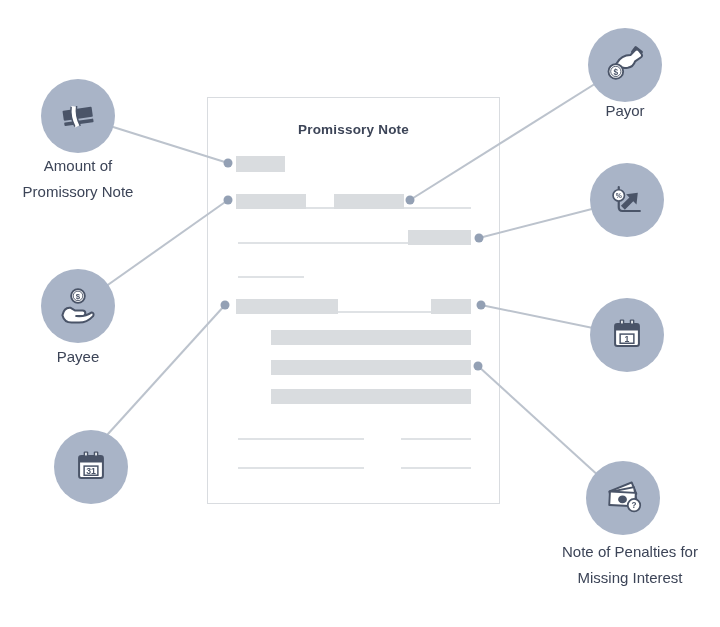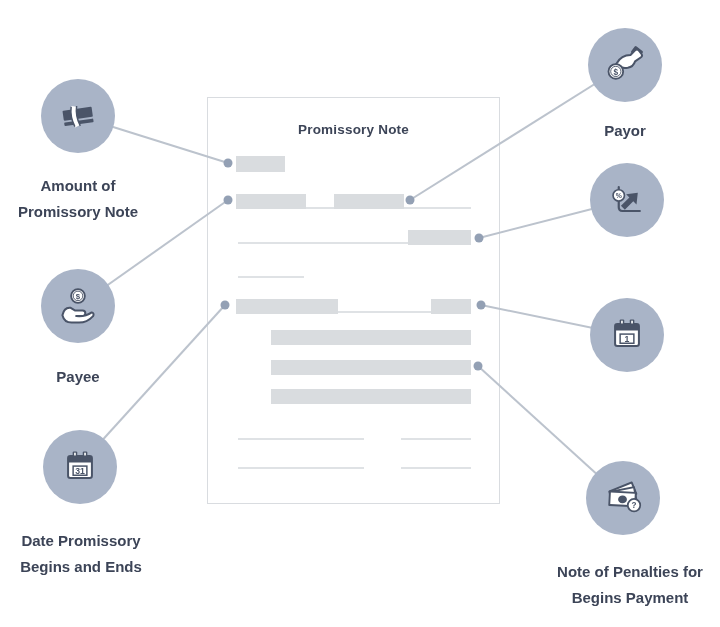--- a/index.html
+++ b/index.html
@@ -21,21 +21,21 @@
   .bar{position:absolute;background:#d9dcdf;height:15px;}
   .hline{position:absolute;background:#dfe2e5;height:2px;}
   
   .circle{
     position:absolute;width:74px;height:74px;border-radius:50%;
     background:#a9b4c7;z-index:3;display:flex;align-items:center;justify-content:center;
   }
   .circle svg{display:block;}
   .flabel{
     position:absolute;z-index:3;text-align:center;
-    font-size:15px;font-weight:bold;color:#3c4457;line-height:26px;margin-top:20px;
+    font-size:15px;font-weight:normal;color:#3c4457;line-height:26px;
   }
 </style>
 </head>
 <body>
 
 <div id="stage">
 
   <svg id="connectors" width="720" height="627" viewBox="0 0 720 627">
     <g stroke="#bcc3cd" stroke-width="2">
       <line x1="228" y1="163" x2="78" y2="116"></line>
@@ -142,47 +142,43 @@
       <path d="M11 15 q0 -3 3 -3 h20 q3 0 3 3 v4 H11 z" fill="#4a5468"></path>
       <rect x="16" y="7" width="5" height="7" rx="1.2" fill="#4a5468"></rect>
       <rect x="27" y="7" width="5" height="7" rx="1.2" fill="#4a5468"></rect>
       <rect x="17.6" y="8.4" width="1.8" height="3" fill="#ffffff"></rect>
       <rect x="28.6" y="8.4" width="1.8" height="3" fill="#ffffff"></rect>
       <rect x="16.5" y="23" width="15" height="10" fill="#ffffff" stroke="#4a5468" stroke-width="1.6"></rect>
       <text x="24" y="31.4" text-anchor="middle" font-size="9.5" font-weight="bold" fill="#4a5468">1</text>
     </svg>
   </div>
 
-  <div class="circle" style="left:43px;top:430px;text-decoration:underline;">
+  <div class="circle" style="left:54px;top:430px;text-decoration:underline;">
     <svg width="44" height="44" viewBox="0 0 48 48">
       <rect x="11" y="12" width="26" height="24" rx="2.5" fill="#ffffff" stroke="#4a5468" stroke-width="2.2"></rect>
       <path d="M11 15 q0 -3 3 -3 h20 q3 0 3 3 v4 H11 z" fill="#4a5468"></path>
       <rect x="16" y="7" width="5" height="7" rx="1.2" fill="#4a5468"></rect>
       <rect x="27" y="7" width="5" height="7" rx="1.2" fill="#4a5468"></rect>
       <rect x="17.6" y="8.4" width="1.8" height="3" fill="#ffffff"></rect>
       <rect x="28.6" y="8.4" width="1.8" height="3" fill="#ffffff"></rect>
       <rect x="16.5" y="23" width="15" height="10" fill="#ffffff" stroke="#4a5468" stroke-width="1.6"></rect>
       <text x="24" y="31.4" text-anchor="middle" font-size="9.5" font-weight="bold" fill="#4a5468">31</text>
     </svg>
-  </div>
-  <div class="flabel" style="left:1px;top:508px;width:160px;">
-    <div>Date Promissory</div>
-    <div>Begins and Ends</div>
   </div>
 
   <div class="circle" style="left:586px;top:461px;">
     <svg width="46" height="46" viewBox="0 0 48 48">
       <g fill="#ffffff" stroke="#4a5468" stroke-width="2" stroke-linejoin="round">
         <rect x="12" y="12" width="25" height="13" transform="rotate(-22 24 20)"></rect>
         <rect x="11" y="15" width="26" height="13" transform="rotate(-11 24 22)"></rect>
         <rect x="10" y="18" width="27" height="14" transform="rotate(3 24 25)"></rect>
         <ellipse cx="23.5" cy="25.5" rx="4.6" ry="4" transform="rotate(3 24 25)" fill="#4a5468" stroke="none"></ellipse>
       </g>
       <circle cx="35.5" cy="31.5" r="6.5" fill="#ffffff" stroke="#4a5468" stroke-width="1.8"></circle>
       <text x="35.5" y="34.8" text-anchor="middle" font-size="8.5" font-weight="bold" fill="#4a5468">?</text>
     </svg>
   </div>
   <div class="flabel" style="left:540px;top:539px;width:180px;">
     <div>Note of Penalties for</div>
-    <div>Begins Payment</div>
+    <div>Missing Interest</div>
   </div>
 
 </div>
 
 </body></html>

